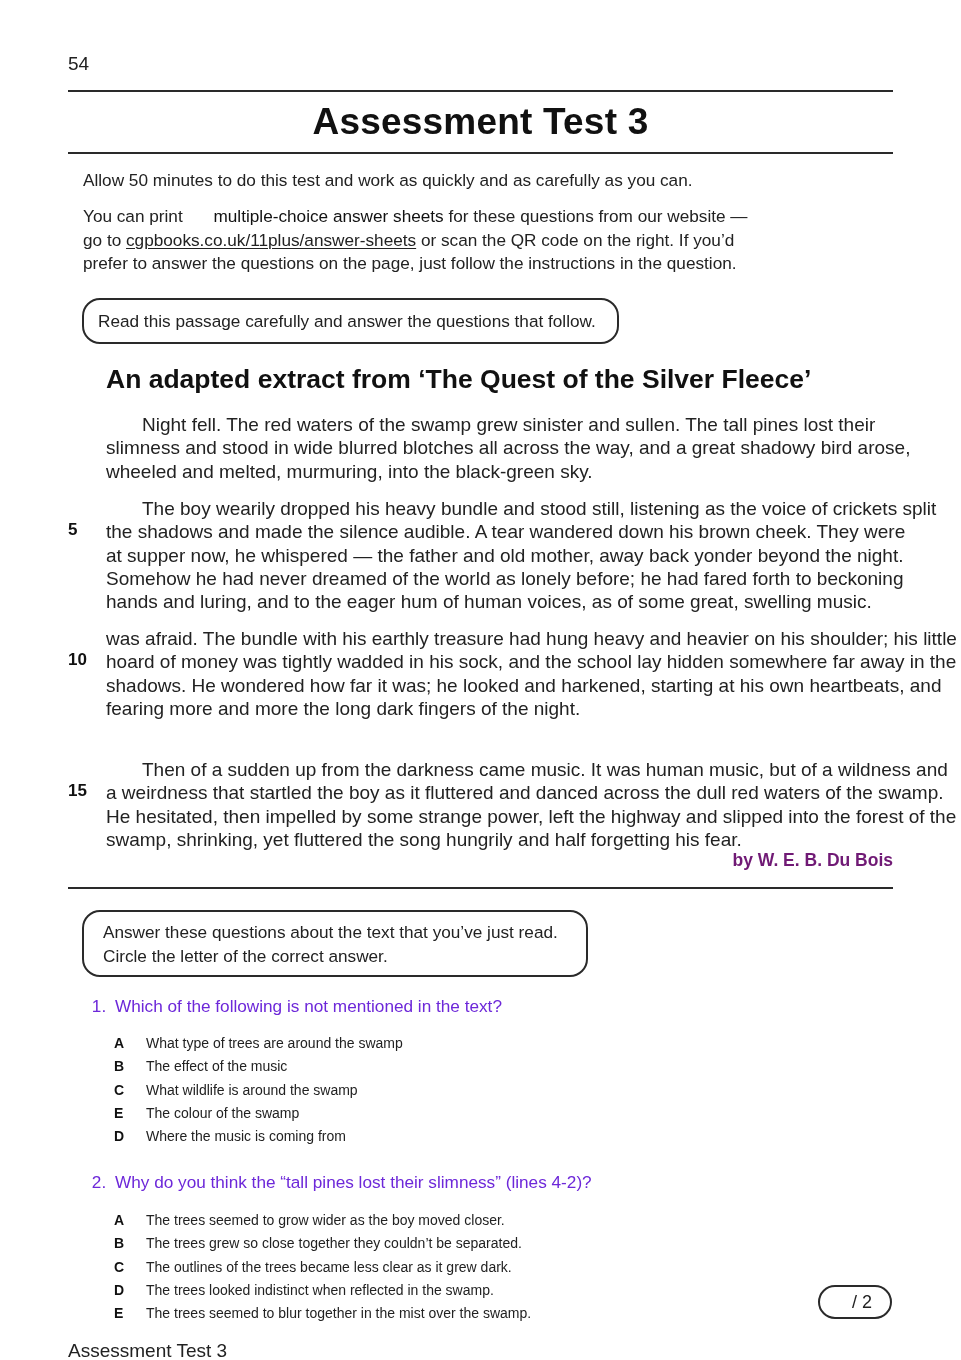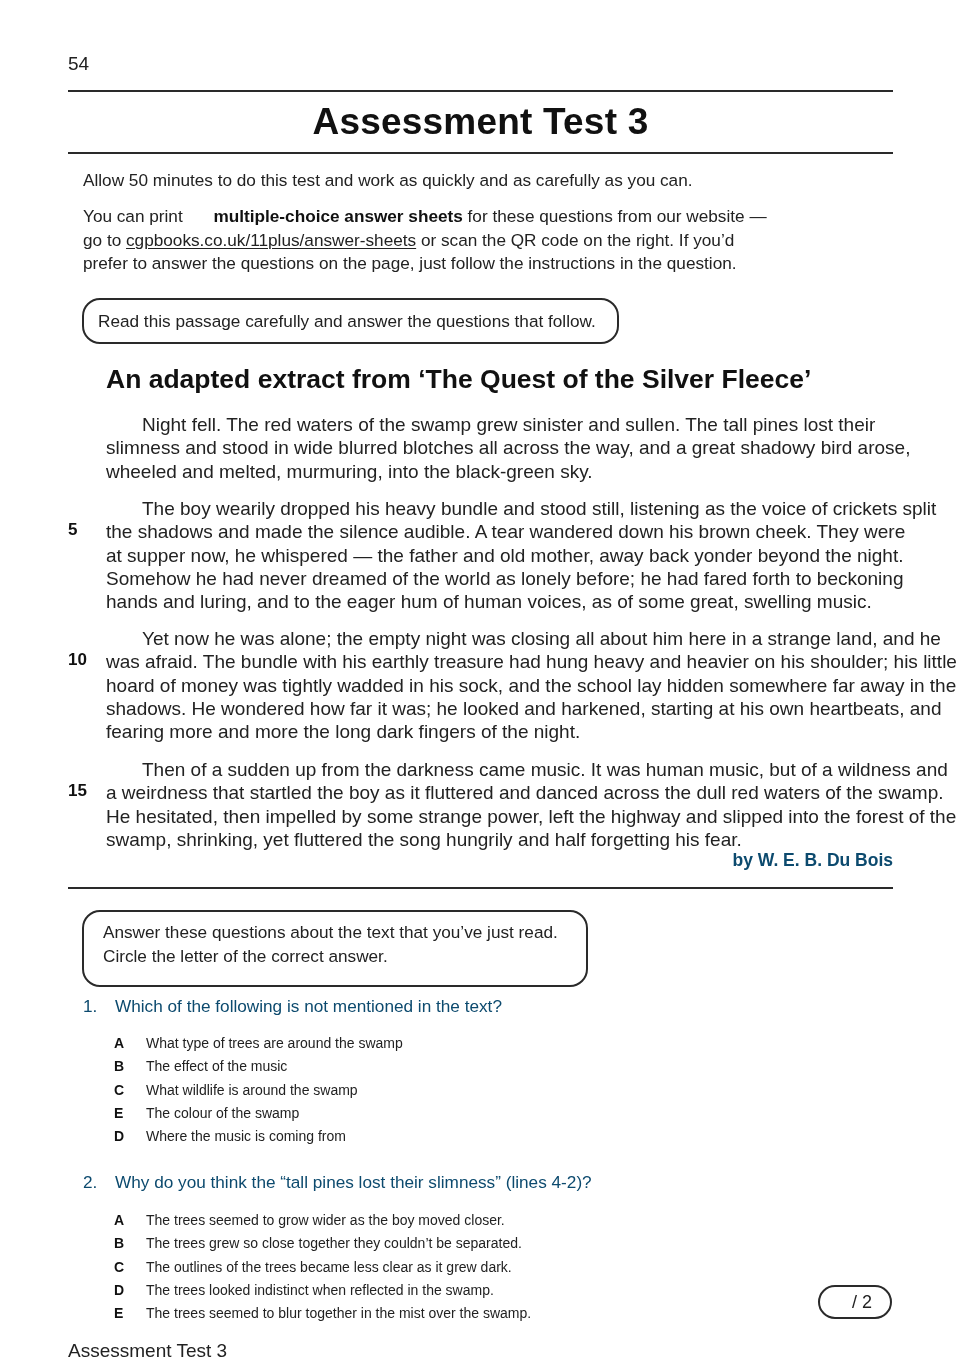--- a/index.html
+++ b/index.html
@@ -16,44 +16,44 @@
   .rule-top { top: 59px; }
   .rule-under-title { top: 121px; }
   .rule-after-passage { top: 856px; }
   .page-title {
     left: 68px; width: 825px; top: 70px; text-align: center;
     font-size: 37px; font-weight: bold; color: #111; letter-spacing: 0.2px;
   }
   .intro { left: 83px; width: 780px; font-size: 17.2px; line-height: 23.5px; color: #222; }
   .intro-1 { top: 138px; }
   .intro-2 { top: 174px; }
-  .intro b { font-weight: bold; color: #111; padding-left: 26px; }
+  .intro b { font-weight: normal; color: #111; padding-left: 26px; }
   .intro .link { text-decoration: underline; text-decoration-thickness: 1px; text-underline-offset: 2px; }
   .callout {
     border: 2px solid #2a2a2a; border-radius: 18px;
     font-size: 17.2px; line-height: 23.5px; color: #222;
   }
   .callout-passage { left: 82px; top: 267px; width: 537px; height: 46px; padding: 10px 0 12px 14px; }
-  .callout-answer { left: 82px; top: 879px; width: 506px; height: 77px; padding: 9px 0 0 19px; }
+  .callout-answer { left: 82px; top: 879px; width: 506px; height: 67px; padding: 9px 0 0 19px; }
   .passage-title {
     left: 106px; top: 333px; font-size: 26.5px; font-weight: bold; color: #111; white-space: nowrap;
   }
   .para { left: 106px; width: 790px; font-size: 19px; line-height: 23.3px; color: #222; }
   .para .line { display: block; white-space: nowrap; height: 23.3px; }
   .para .indent { padding-left: 36px; }
   .p1 { top: 382px; }
   .p2 { top: 466px; }
   .p3 { top: 596px; }
   .p4 { top: 727px; }
   .line-num { left: 68px; font-size: 17px; font-weight: bold; color: #111; }
   .ln-5 { top: 489px; }
   .ln-10 { top: 619px; }
   .ln-15 { top: 750px; }
-  .byline { right: 68px; top: 819px; font-size: 17.5px; font-weight: bold; color: #0c4a6e; padding-left: 35px; }
-  .question { left: 83px; font-size: 17.2px; color: #0c4a6e; }
+  .byline { right: 68px; top: 819px; font-size: 17.5px; font-weight: bold; color: #701a75; padding-left: 35px; }
+  .question { left: 83px; font-size: 17.2px; color: #6d28d9; text-align: center; }
   .question .qnum { display: inline-block; width: 32px; }
   .q1 { top: 965px; }
   .q2 { top: 1141px; }
   .options { left: 114px; font-size: 14px; line-height: 23.3px; color: #222; }
   .options .opt { display: block; height: 23.3px; white-space: nowrap; }
   .options .letter { display: inline-block; width: 32px; font-weight: bold; color: #111; }
   .opts-1 { top: 1001px; }
   .opts-2 { top: 1178px; }
   .score-box {
     left: 818px; top: 1254px; width: 74px; height: 34px;
@@ -91,21 +91,20 @@
 <div class="abs para p2">
   <span class="line indent">The boy wearily dropped his heavy bundle and stood still, listening as the voice of crickets split</span>
   <span class="line">the shadows and made the silence audible.  A tear wandered down his brown cheek.  They were</span>
   <span class="line">at supper now, he whispered — the father and old mother, away back yonder beyond the night.</span>
   <span class="line">Somehow he had never dreamed of the world as lonely before; he had fared forth to beckoning</span>
   <span class="line">hands and luring, and to the eager hum of human voices, as of some great, swelling music.</span>
 </div>
 
 <div class="abs line-num ln-10">10</div>
 <div class="abs para p3">
-  <span class="line indent">Yet now he was alone; the empty night was closing all about him here in a strange land, and he</span>
   <span class="line">was afraid.  The bundle with his earthly treasure had hung heavy and heavier on his shoulder; his little</span>
   <span class="line">hoard of money was tightly wadded in his sock, and the school lay hidden somewhere far away in the</span>
   <span class="line">shadows.  He wondered how far it was; he looked and harkened, starting at his own heartbeats, and</span>
   <span class="line">fearing more and more the long dark fingers of the night.</span>
 </div>
 
 <div class="abs line-num ln-15">15</div>
 <div class="abs para p4">
   <span class="line indent">Then of a sudden up from the darkness came music.  It was human music, but of a wildness and</span>
   <span class="line">a weirdness that startled the boy as it fluttered and danced across the dull red waters of the swamp.</span>

